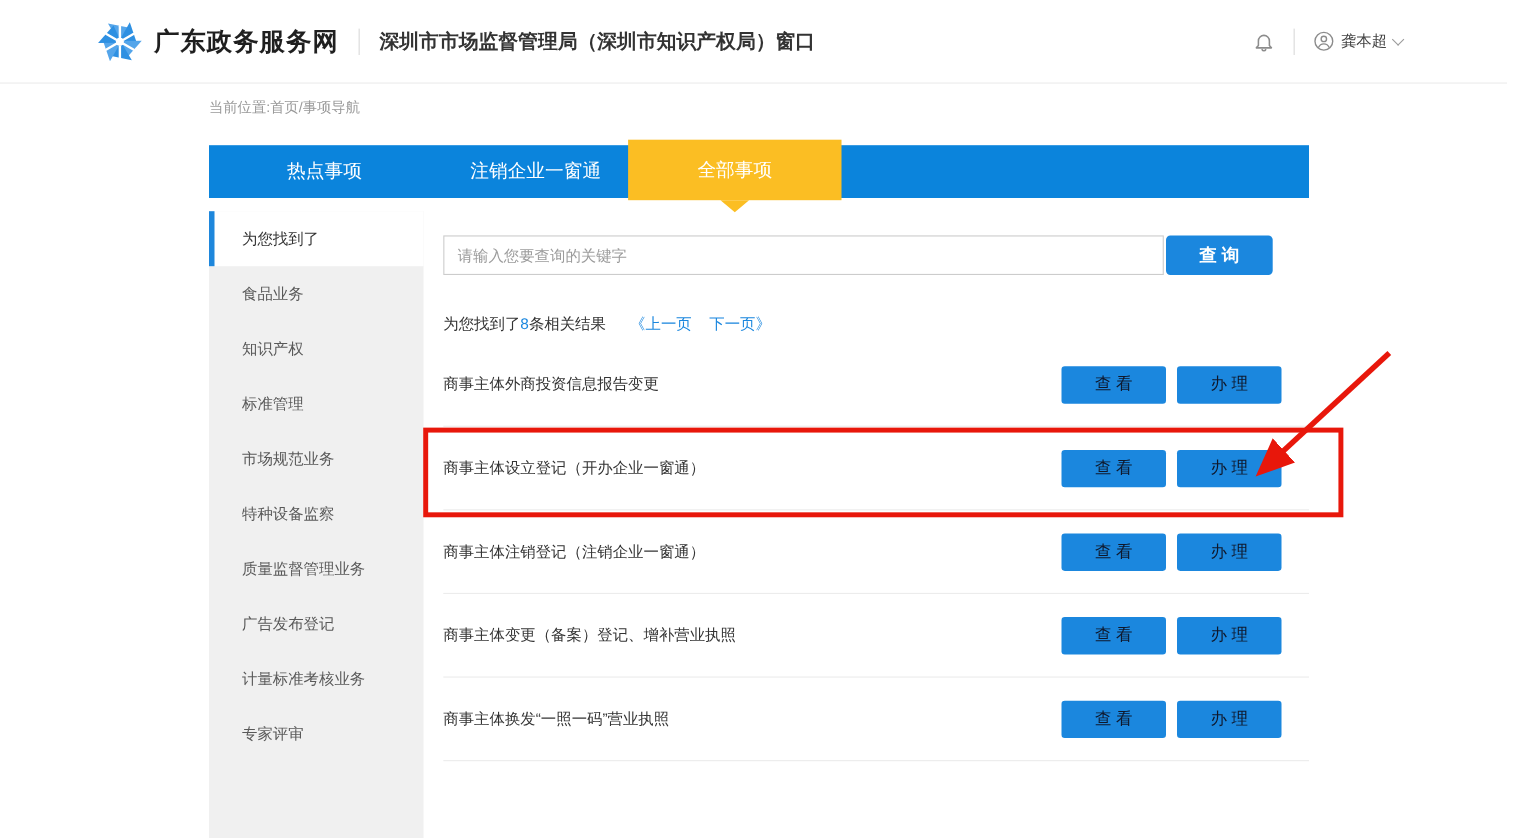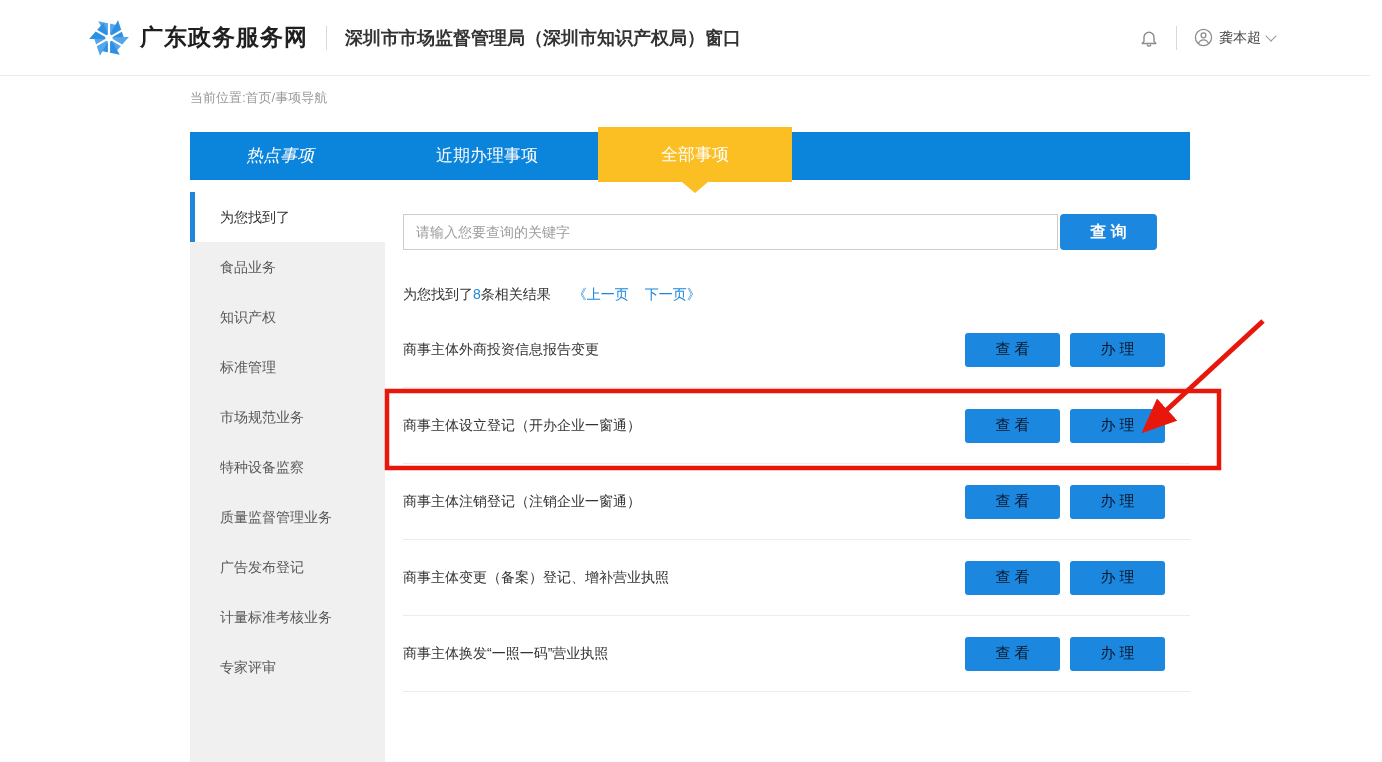--- a/index.html
+++ b/index.html
@@ -22,23 +22,23 @@
   .chevron { width:8px; height:8px; border-right:1.5px solid #9a9a9a; border-bottom:1.5px solid #9a9a9a;
              transform:rotate(45deg); margin-top:-4px; }
 
   
   .breadcrumb { position:absolute; left:190px; top:89px; font-size:13px; color:#999; }
 
   
   .tabbar { position:absolute; left:190px; top:132px; width:1000px; height:48px; background:#0b84dc; }
   .tab { position:absolute; top:0; height:48px; line-height:48px; text-align:center;
          color:#fff; font-size:17px; cursor:pointer; }
-  .tab-1 { left:0; width:180px;font-style:italic; }
+  .tab-1 { left:15px; width:180px; }
   .tab-2 { left:180px; width:234px; }
-  .tab-active { left:408px; width:194px; top:-5px; height:55px; line-height:55px;
+  .tab-active { left:381px; width:194px; top:-5px; height:55px; line-height:55px;
                 background:#fbbe23; }
   .tab-active::after { content:""; position:absolute; left:50%; bottom:-11px; margin-left:-13px;
                        border-left:13px solid transparent; border-right:13px solid transparent;
                        border-top:11px solid #fbbe23; }
 
   
   .sidebar { position:absolute; left:190px; top:192px; width:195px; height:570px; background:#f0f0f0; }
   .side-item { height:50px; line-height:50px; padding-left:30px; font-size:14px; color:#595959; cursor:pointer; }
   .side-item.active { background:#fff; border-left:5px solid #1e87dc; padding-left:25px; color:#333; }
 
@@ -114,21 +114,21 @@
         <span class="user-name">龚本超</span>
         <span class="chevron"></span>
       </div>
     </div>
   </div>
 
   <div class="breadcrumb">当前位置:首页/事项导航</div>
 
   <div class="tabbar">
     <div class="tab tab-1">热点事项</div>
-    <div class="tab tab-2">近期办理事项</div>
+    <div class="tab tab-2">注销企业一窗通</div>
     <div class="tab tab-active">全部事项</div>
   </div>
 
   <div class="sidebar">
     <div class="side-item active">为您找到了</div>
     <div class="side-item">食品业务</div>
     <div class="side-item">知识产权</div>
     <div class="side-item">标准管理</div>
     <div class="side-item">市场规范业务</div>
     <div class="side-item">特种设备监察</div>

